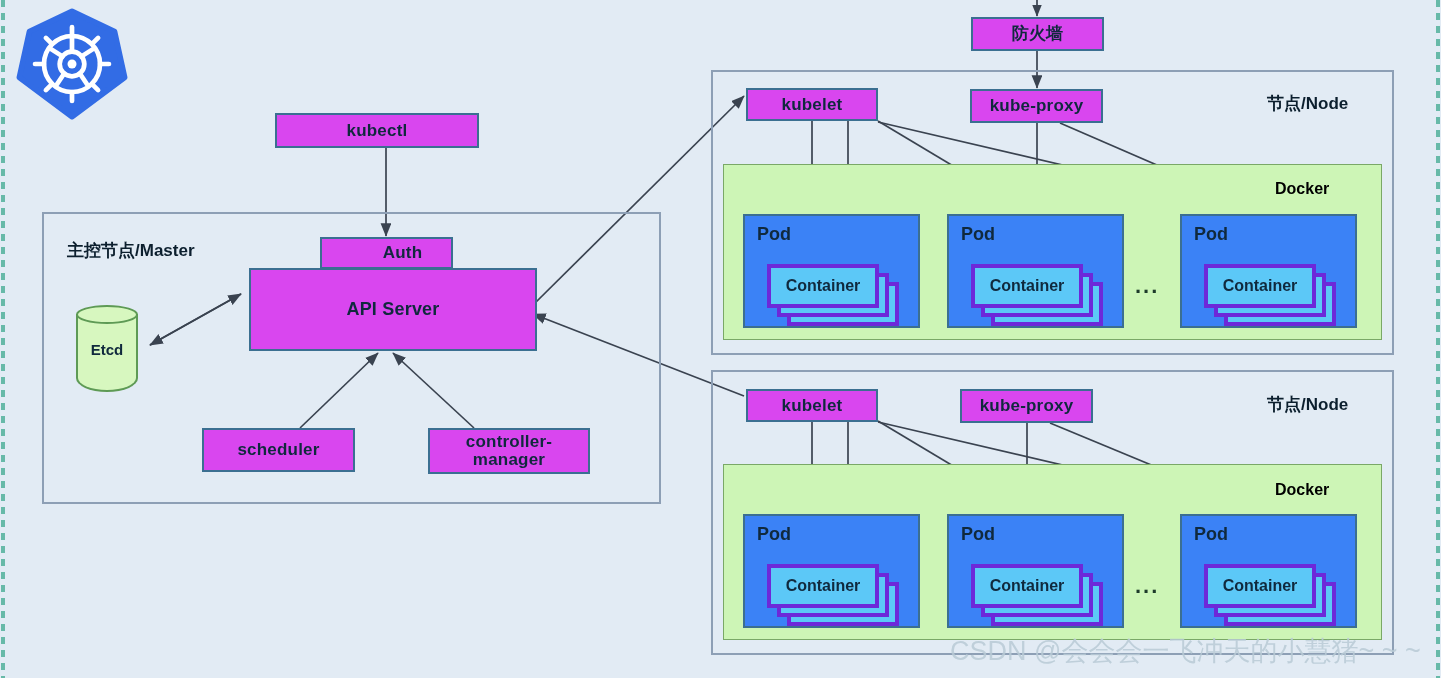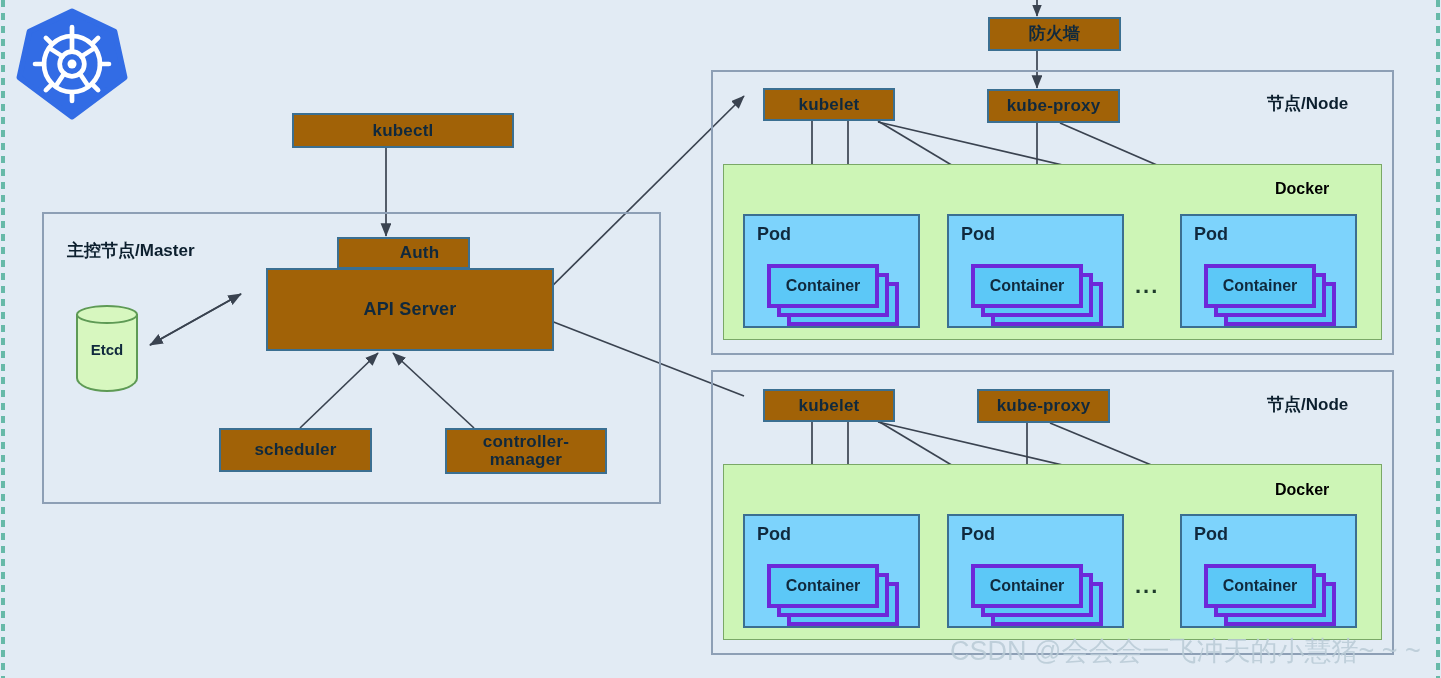--- a/index.html
+++ b/index.html
@@ -14,33 +14,33 @@
   
   .rail{position:absolute;top:0;width:4px;height:678px;
         background:repeating-linear-gradient(to bottom,#67b9a8 0 7px,transparent 7px 13px);}
   .rail.left{left:1px;}
   .rail.right{right:1px;}
 
   svg.wires{position:absolute;left:0;top:0;width:1441px;height:678px;pointer-events:none;}
 
   
   .box{position:absolute;box-sizing:border-box;
-       background:#a16207;border:2px solid #3b6f91;
+       background:#d946ef;border:2px solid #3b6f91;
        display:flex;align-items:center;justify-content:center;
-       color:#10293d;font-weight:700;letter-spacing:.2px;text-align:center;line-height:1.05;margin-left:17px;}
+       color:#10293d;font-weight:700;letter-spacing:.2px;text-align:center;line-height:1.05;}
 
   
   .frame{position:absolute;box-sizing:border-box;border:2px solid #8d9fb5;background:transparent;}
   .frame-label{position:absolute;font-weight:800;color:#0c1f2e;}
 
   .docker{position:absolute;box-sizing:border-box;background:#cdf5b6;border:1px solid #7aa867;}
   .docker-label{position:absolute;font-weight:700;color:#000000;font-size:16px;}
 
   
-  .pod{position:absolute;box-sizing:border-box;background:#7dd3fc;border:2px solid #3b6f91;}
+  .pod{position:absolute;box-sizing:border-box;background:#3b82f6;border:2px solid #3b6f91;}
   .pod-label{position:absolute;left:12px;top:8px;font-weight:700;font-size:18px;color:#10293d;}
 
   
   .cstack{position:absolute;width:132px;height:62px;}
   .cstack .lay{position:absolute;box-sizing:border-box;width:112px;height:44px;
         background:#5cc8f7;border:4px solid #6d28d9;}
   .cstack .l3{left:20px;top:18px;}
   .cstack .l2{left:10px;top:9px;}
   .cstack .l1{left:0;top:0;display:flex;align-items:center;justify-content:center;
         font-size:16px;font-weight:700;color:#10293d;}
@@ -135,21 +135,21 @@
 
       <line x1="812" y1="421" x2="812" y2="583" marker-end="url(#ah)"></line>
       <line x1="848" y1="421" x2="848" y2="515" marker-end="url(#ah)"></line>
       <line x1="878" y1="421" x2="1035" y2="515" marker-end="url(#ah)"></line>
       <line x1="878" y1="422" x2="1272" y2="514" marker-end="url(#ah)"></line>
       <line x1="1027" y1="423" x2="1027" y2="515" marker-end="url(#ah)"></line>
       <line x1="1050" y1="423" x2="1272" y2="515" marker-end="url(#ah)"></line>
     </g>
   </svg>
 
-  <div class="box" style="left:275px;top:113px;width:222px;height:35px;font-size:17px;">kubectl</div>
+  <div class="box" style="left:275px;top:113px;width:204px;height:35px;font-size:17px;">kubectl</div>
 
   <div class="box" style="left:971px;top:17px;width:133px;height:34px;font-size:17px;">防火墙</div>
 
   <div class="frame" style="left:42px;top:212px;width:619px;height:292px;"></div>
   <div class="frame-label" style="left:67px;top:239px;font-size:17px;">主控节点/Master</div>
 
   <div class="etcd" style="left:76px;top:305px;width:62px;height:96px;">
     <div class="body"></div>
     <div class="top"></div>
     <div class="txt">Etcd</div>

